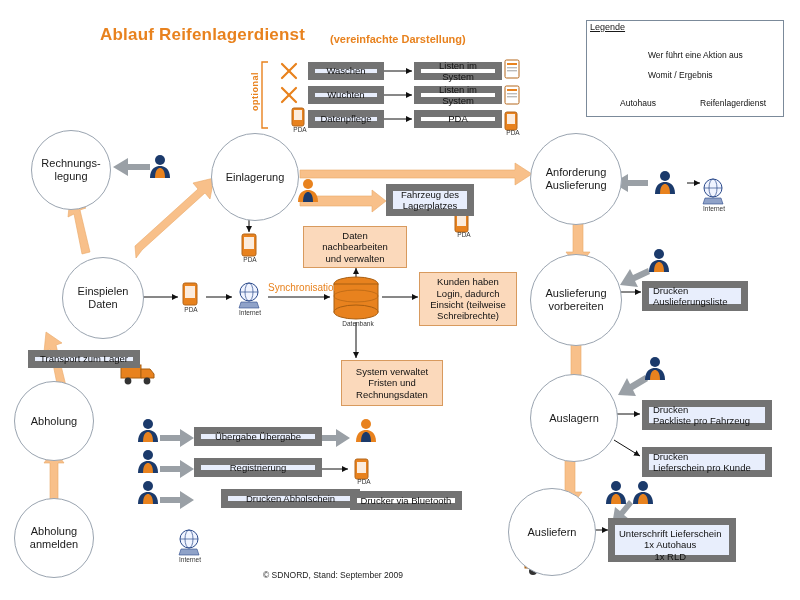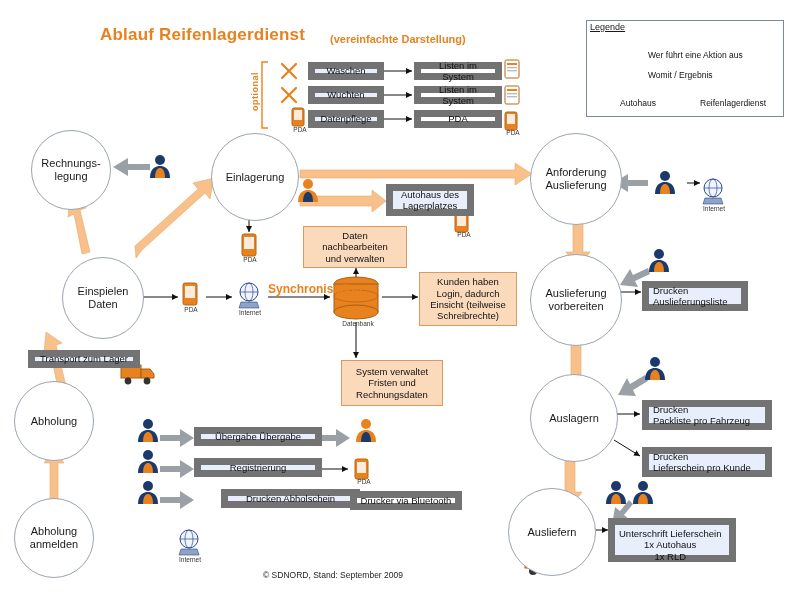--- a/index.html
+++ b/index.html
@@ -53,21 +53,21 @@
 
   
   .legend{
     left:586px;top:20px;width:196px;height:95px;
     border:1px solid #7b8a9a;background:#ffffff;
   }
   .legend-title{
     left:590px;top:22px;font-size:9px;color:#1a1a1a;text-decoration:underline;
   }
   .legend-text{font-size:8.5px;color:#111;}
-  .lbl-orange{font-size:12px;color:#E8821E;font-weight:bold;}
+  .lbl-orange{font-size:10px;color:#E8821E;font-weight:normal;}
   .lbl-tiny{font-size:6.5px;color:#333;text-align:center;}
   .vertical-optional{
     font-size:9px;color:#E8821E;font-weight:bold;
     writing-mode:vertical-rl;transform:rotate(180deg);
     letter-spacing:.5px;
   }
   .footer{
     left:263px;top:570px;font-size:8.5px;color:#222;
   }
 
@@ -432,21 +432,21 @@
   <div class="abs circle" style="left:530px;top:374px;width:88px;height:88px;">
     <div>Auslagern</div>
   </div>
 
   <div class="abs circle" style="left:508px;top:488px;width:88px;height:88px;">
     <div>Ausliefern</div>
   </div>
 
   <div class="abs box blue-strong" style="left:386px;top:184px;width:88px;height:32px;">
     <div>
-      <div>Autohaus des</div>
+      <div>Fahrzeug des</div>
       <div>Lagerplatzes</div>
     </div>
   </div>
 
   <div class="abs box orange" style="left:303px;top:226px;width:104px;height:42px;">
     <div>
       <div>Daten</div>
       <div>nachbearbeiten</div>
       <div>und verwalten</div>
     </div>

